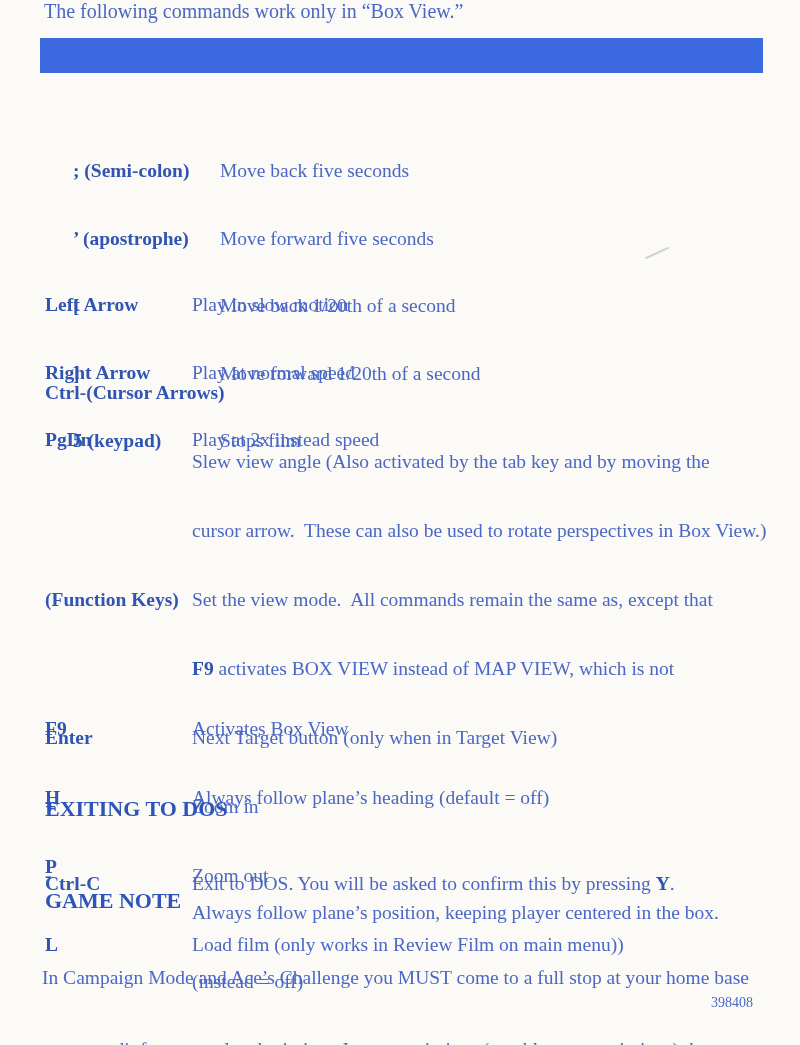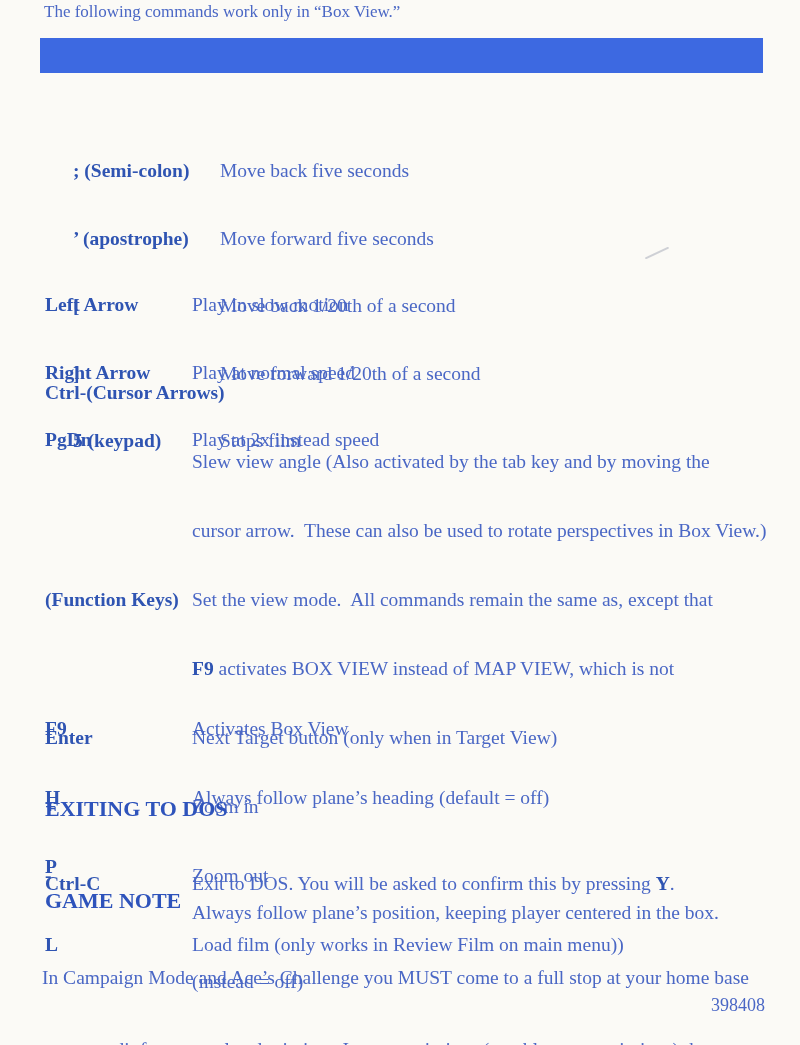--- a/index.html
+++ b/index.html
@@ -31,25 +31,25 @@
     white-space: pre; overflow: visible;
   }
   .desc { color: #4a67c5; }
   .b { font-weight: bold; color: #2f54b2; }
   .heading {
     position: absolute; left: 45px;
     font-size: 22px; line-height: 24px;
     font-weight: bold; color: #2e53bb;
     white-space: pre;
   }
-  .intro-line { position: absolute; left: 44px; font-size: 17px; line-height: 23px; white-space: pre; }
+  .intro-line { position: absolute; left: 44px; font-size: 20px; line-height: 23px; white-space: pre; }
   .para-line { white-space: pre; }
   .page-number {
     position: absolute; left: 711px; top: 995px;
-    font-size: 18px; color: #4a67c5;
+    font-size: 14px; color: #4a67c5;
   }
   .scan-mark {
     position: absolute; left: 644px; top: 252px;
     width: 26px; height: 2px;
     background: #c3c6cd;
     transform: rotate(-25deg);
     border-radius: 2px;
     opacity: 0.8;
   }
 </style>

